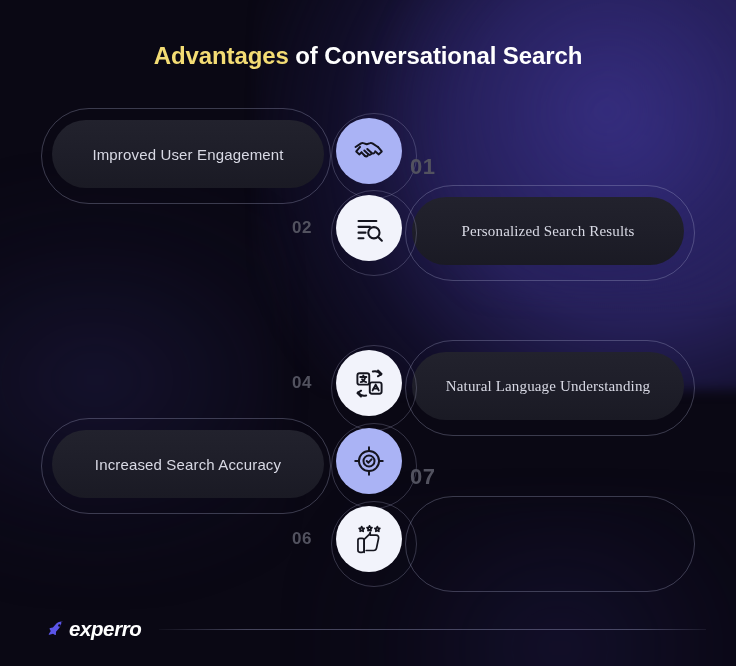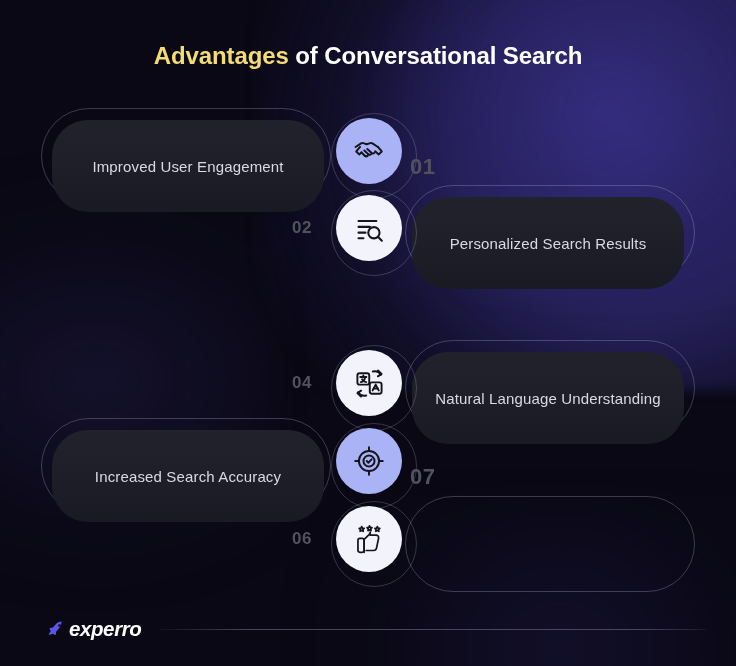--- a/index.html
+++ b/index.html
@@ -85,21 +85,21 @@
     top: 0;
     height: 96px;
     border: 1px solid rgba(176,178,212,0.30);
     border-radius: 48px;
     box-sizing: border-box;
     background: transparent;
   }
   .capsule-inner {
     position: absolute;
     top: 12px;
-    height: 92px;
+    height: 68px;
     border-radius: 36px;
     box-sizing: border-box;
     background: linear-gradient(180deg, #22222d 0%, #1e1e29 52%, #1a1a24 100%);
     display: flex;
     align-items: center;
   }
   .capsule-label {
     font-size: 15px;
     color: #d8d9e4;
     letter-spacing: 0.15px;
@@ -115,21 +115,21 @@
     top: 33px;
     font-size: 22px;
     font-weight: bold;
     color: #52525f;
     letter-spacing: 0.5px;
     margin-top: 13px;
   }
 
   
   .row.right .capsule-outer { left: 405px; width: 290px; }
-  .row.right .capsule-inner { left: 412px; width: 272px; justify-content: center; }
+  .row.right .capsule-inner { left: 412px; width: 272px; justify-content: center; font-family: Liberation Serif, serif; }
   .row.right .num {
     position: absolute;
     left: 292px;
     top: 33px;
     font-size: 17px;
     font-weight: bold;
     color: #52525f;
     letter-spacing: 0.5px;
   }
 

